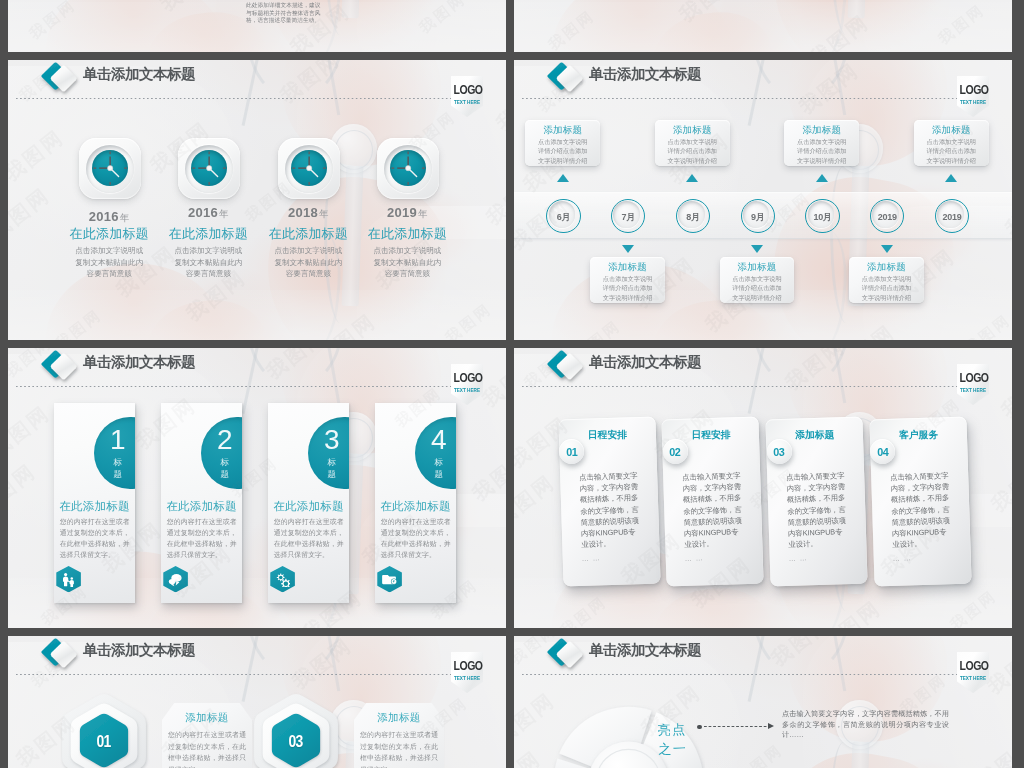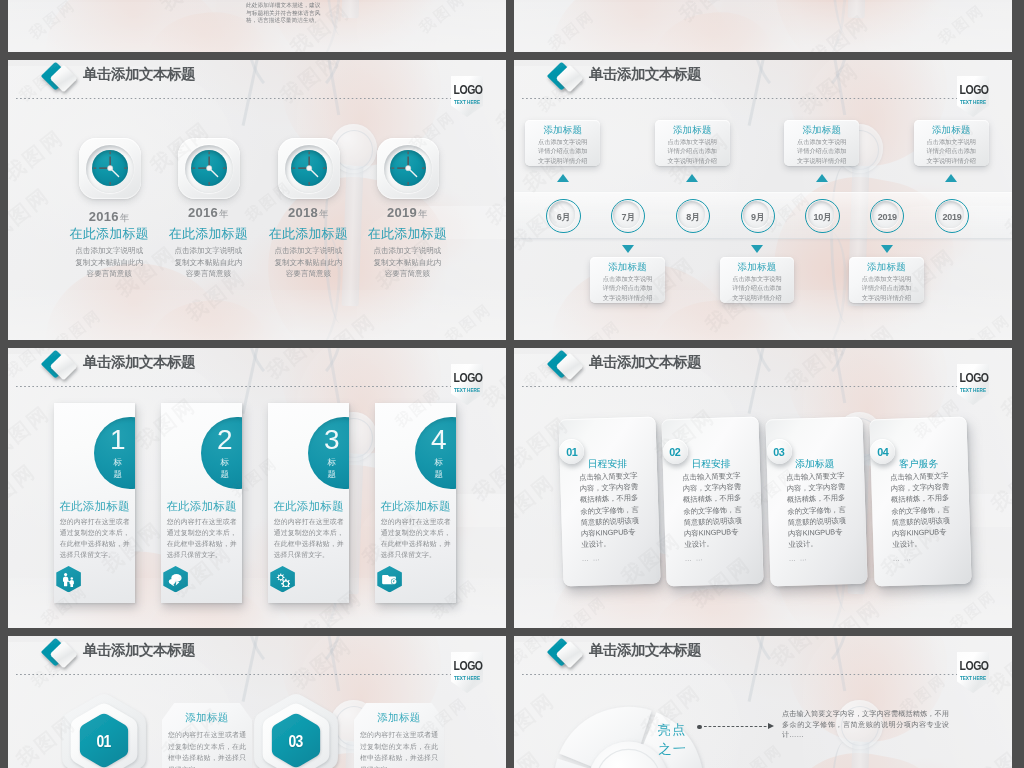--- a/index.html
+++ b/index.html
@@ -194,21 +194,21 @@
 .pdesc{position:absolute;left:19px;top:53px;width:61.5px;
    font-size:7.4px;line-height:11.2px;color:#6e7174;letter-spacing:-.1px;}
 .pmore{position:absolute;left:19px;top:136px;font-size:7px;color:#9a9da0;
    letter-spacing:1px;}
 .pbadge{position:absolute;top:91px;width:25.2px;height:25.2px;border-radius:50%;
    background:radial-gradient(circle at 34% 26%,#fefefe 0%,#f6f7f7 42%,#e6e8ea 84%,#dcdee0 100%);
    box-shadow:1px 3px 5px rgba(105,112,120,.4),inset 0 1px 1px #fff;
    display:flex;align-items:center;justify-content:center;z-index:3;}
 .pbadge span{font-size:11.5px;font-weight:700;color:#169cb3;letter-spacing:-.6px;
    font-family:"Liberation Sans",sans-serif;transform:scaleX(.94);}
-.ptitle{position:absolute;top:109px;font-size:9.8px;font-weight:400;color:#169cb3;
+.ptitle{position:absolute;top:80px;font-size:9.8px;font-weight:700;color:#169cb3;
    letter-spacing:0;z-index:3;line-height:13px;}
 
 
 .hexstack{position:absolute;top:56px;width:84px;height:97px;}
 .hexstack svg{position:absolute;left:0;top:0;width:84px;height:97px;overflow:visible;}
 .hexstack span{position:absolute;left:0;top:40px;width:84px;text-align:center;
    font-size:17px;font-weight:700;color:#fff;letter-spacing:-1px;line-height:19px;
    font-family:"Liberation Sans",sans-serif;
    text-shadow:0 1px 1.5px rgba(0,0,0,.18);}
 .hexstack span b{display:inline-block;transform:scaleX(.82);font-weight:700;}

